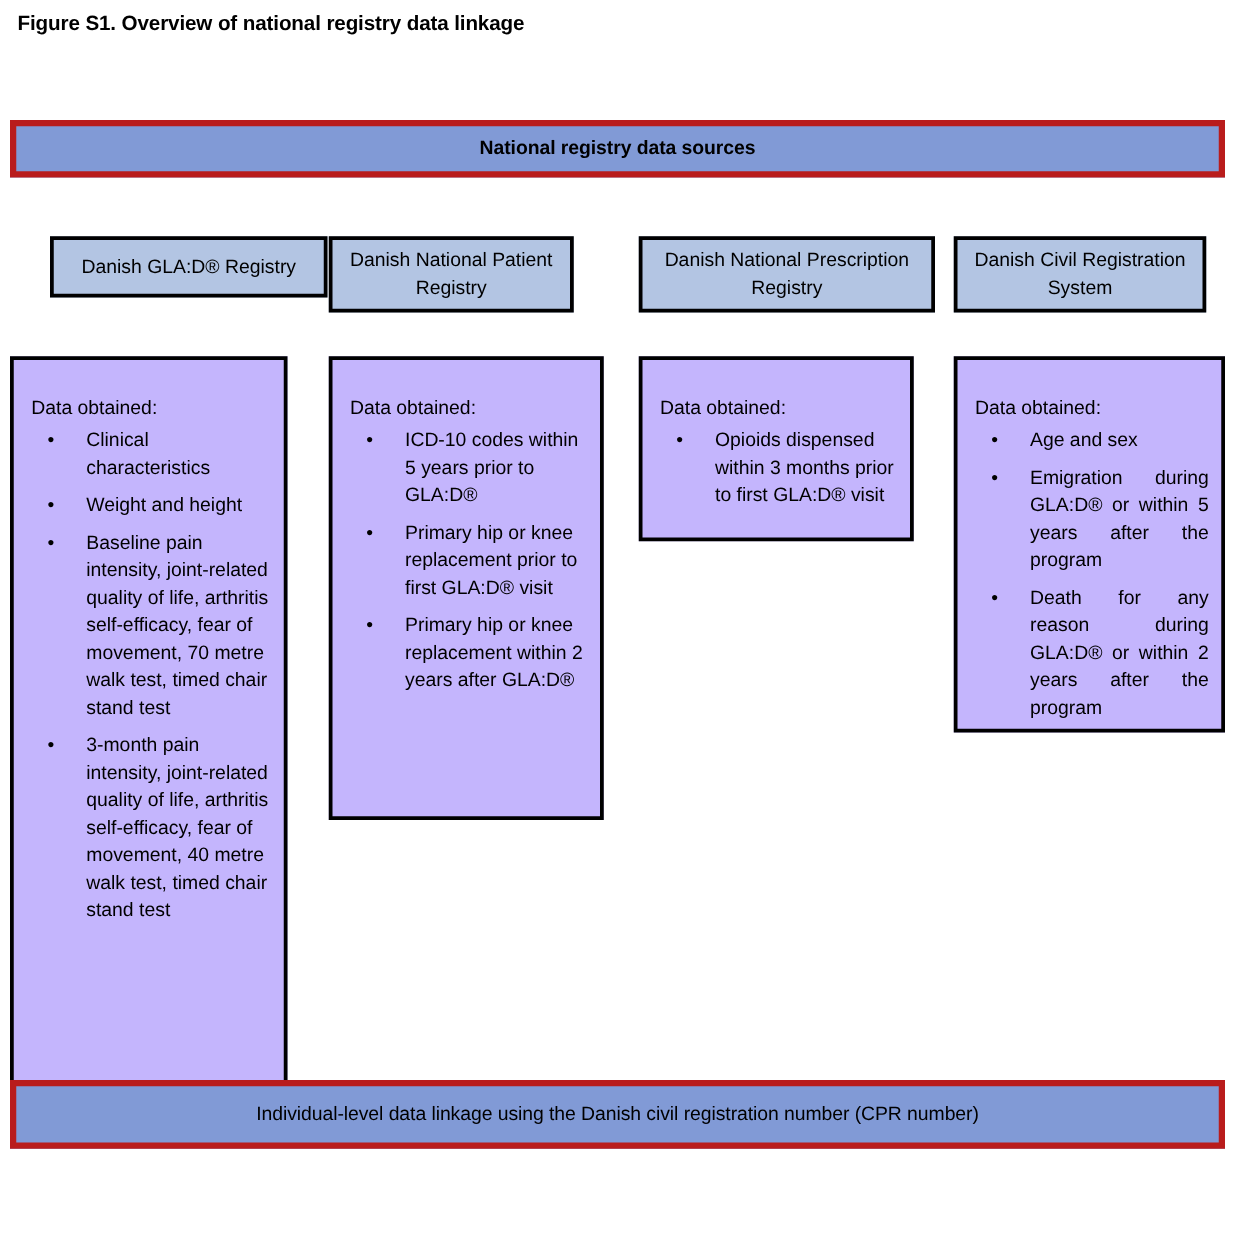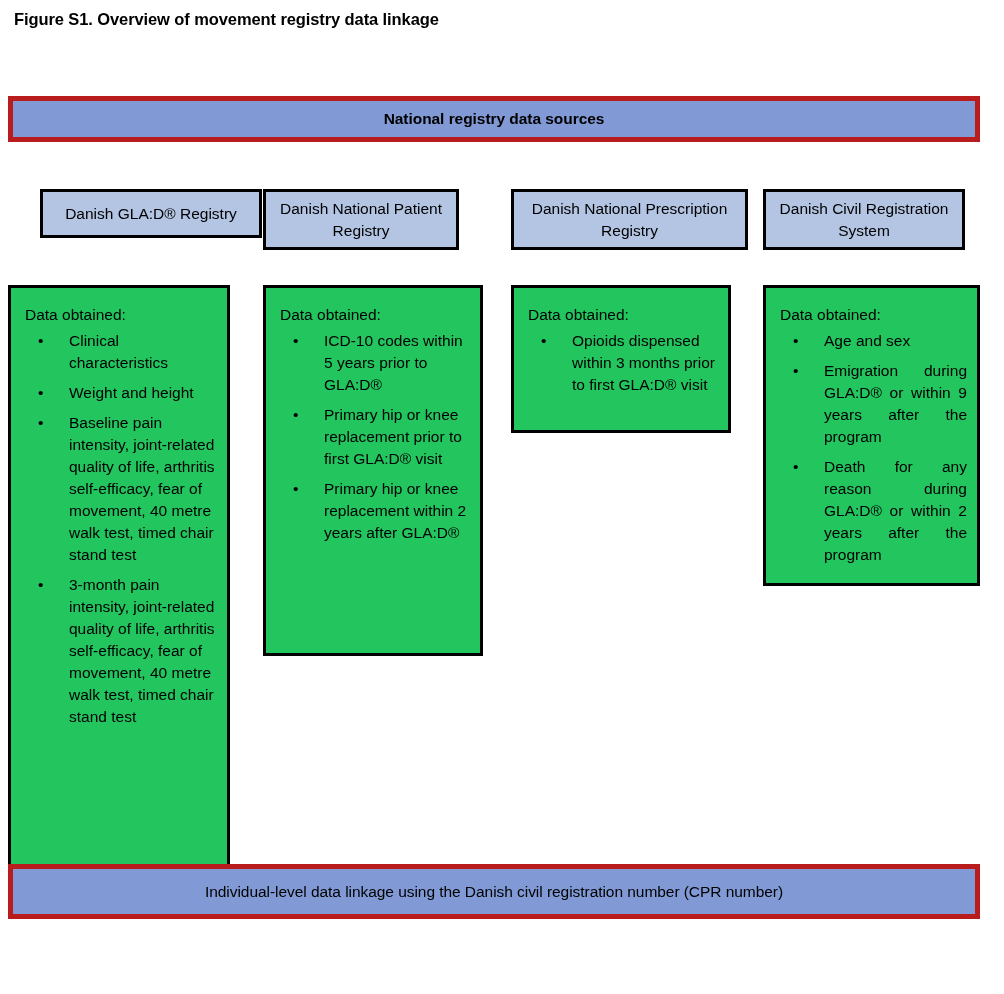--- a/index.html
+++ b/index.html
@@ -71,22 +71,22 @@
   }
   .registry-box .registry-label {
     font-size: 15.5px;
     line-height: 1.40;
   }
 
   .data-box {
     position: absolute;
     box-sizing: border-box;
     border: 3px solid #000000;
-    background: #22c55e;
-    padding: 16px 10px 10px 14px;
+    background: #c4b5fd;
+    padding: 28px 10px 10px 14px;
   }
   .data-heading {
     font-size: 15.5px;
     line-height: 1.42;
     margin: 0 0 4px 0;
   }
   ul.bullets {
     list-style: none;
     margin: 0;
     padding: 0;
@@ -116,21 +116,21 @@
   #registry-box-4 { left: 763px; top: 189px; width: 202px; height: 61px; }
 
   #data-box-1 { left: 8px;   top: 285px; width: 222px; height: 586px; }
   #data-box-2 { left: 263px; top: 285px; width: 220px; height: 371px; }
   #data-box-3 { left: 511px; top: 285px; width: 220px; height: 148px; }
   #data-box-4 { left: 763px; top: 285px; width: 217px; height: 301px; }
 </style>
 </head>
 <body>
 
-<div id="figure-title">Figure S1. Overview of movement registry data linkage</div>
+<div id="figure-title">Figure S1. Overview of national registry data linkage</div>
 
 <div class="banner" id="banner-top">
   <span class="banner-text">National registry data sources</span>
 </div>
 
 <div class="registry-box" id="registry-box-1">
   <span class="registry-label">Danish GLA:D® Registry</span>
 </div>
 <div class="registry-box" id="registry-box-2">
   <span class="registry-label">Danish National Patient Registry</span>
@@ -140,21 +140,21 @@
 </div>
 <div class="registry-box" id="registry-box-4">
   <span class="registry-label">Danish Civil Registration System</span>
 </div>
 
 <div class="data-box" id="data-box-1">
   <p class="data-heading">Data obtained:</p>
   <ul class="bullets">
       <li><span class="bullet-dot">•</span><span class="li-text">Clinical characteristics</span></li>
       <li><span class="bullet-dot">•</span><span class="li-text">Weight and height</span></li>
-      <li><span class="bullet-dot">•</span><span class="li-text">Baseline pain intensity, joint-related quality of life, arthritis self-efficacy, fear of movement, 40 metre walk test, timed chair stand test</span></li>
+      <li><span class="bullet-dot">•</span><span class="li-text">Baseline pain intensity, joint-related quality of life, arthritis self-efficacy, fear of movement, 70 metre walk test, timed chair stand test</span></li>
       <li><span class="bullet-dot">•</span><span class="li-text">3-month pain intensity, joint-related quality of life, arthritis self-efficacy, fear of movement, 40 metre walk test, timed chair stand test</span></li>
     </ul>
 </div>
 
 <div class="data-box" id="data-box-2">
   <p class="data-heading">Data obtained:</p>
   <ul class="bullets">
       <li><span class="bullet-dot">•</span><span class="li-text">ICD-10 codes within 5 years prior to GLA:D®</span></li>
       <li><span class="bullet-dot">•</span><span class="li-text">Primary hip or knee replacement prior to first GLA:D® visit</span></li>
       <li><span class="bullet-dot">•</span><span class="li-text">Primary hip or knee replacement within 2 years after GLA:D®</span></li>
@@ -170,21 +170,21 @@
 
 <div class="data-box justified" id="data-box-4">
   <p class="data-heading">Data obtained:</p>
   <ul class="bullets">
       <li>
         <span class="bullet-dot">•</span>
         <span class="li-text">Age and sex</span>
       </li>
       <li>
         <span class="bullet-dot">•</span>
-        <span class="li-text">Emigration during GLA:D® or within 9 years after the program</span>
+        <span class="li-text">Emigration during GLA:D® or within 5 years after the program</span>
       </li>
       <li>
         <span class="bullet-dot">•</span>
         <span class="li-text">Death for any reason during GLA:D® or within 2 years after the program</span>
       </li>
     </ul>
 </div>
 
 <div class="banner" id="banner-bottom">
   <span class="banner-text">Individual-level data linkage using the Danish civil registration number (CPR number)</span>

